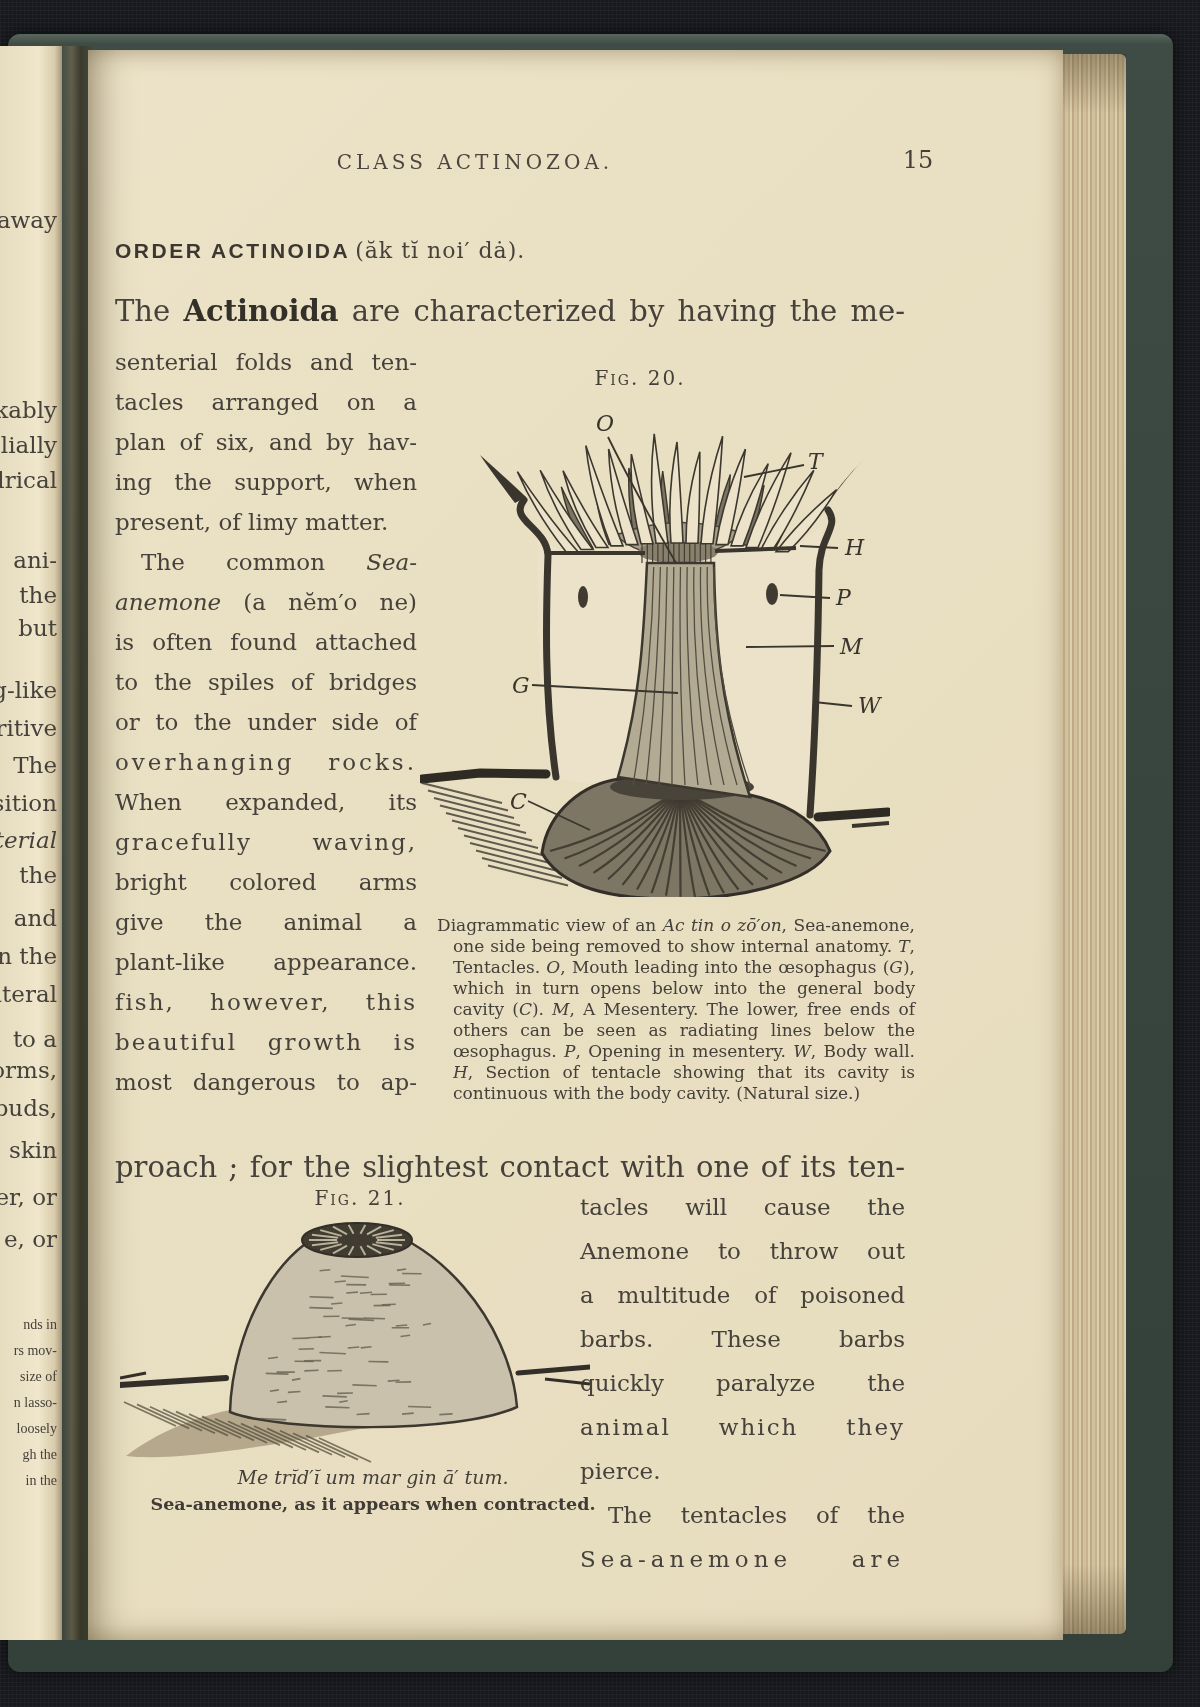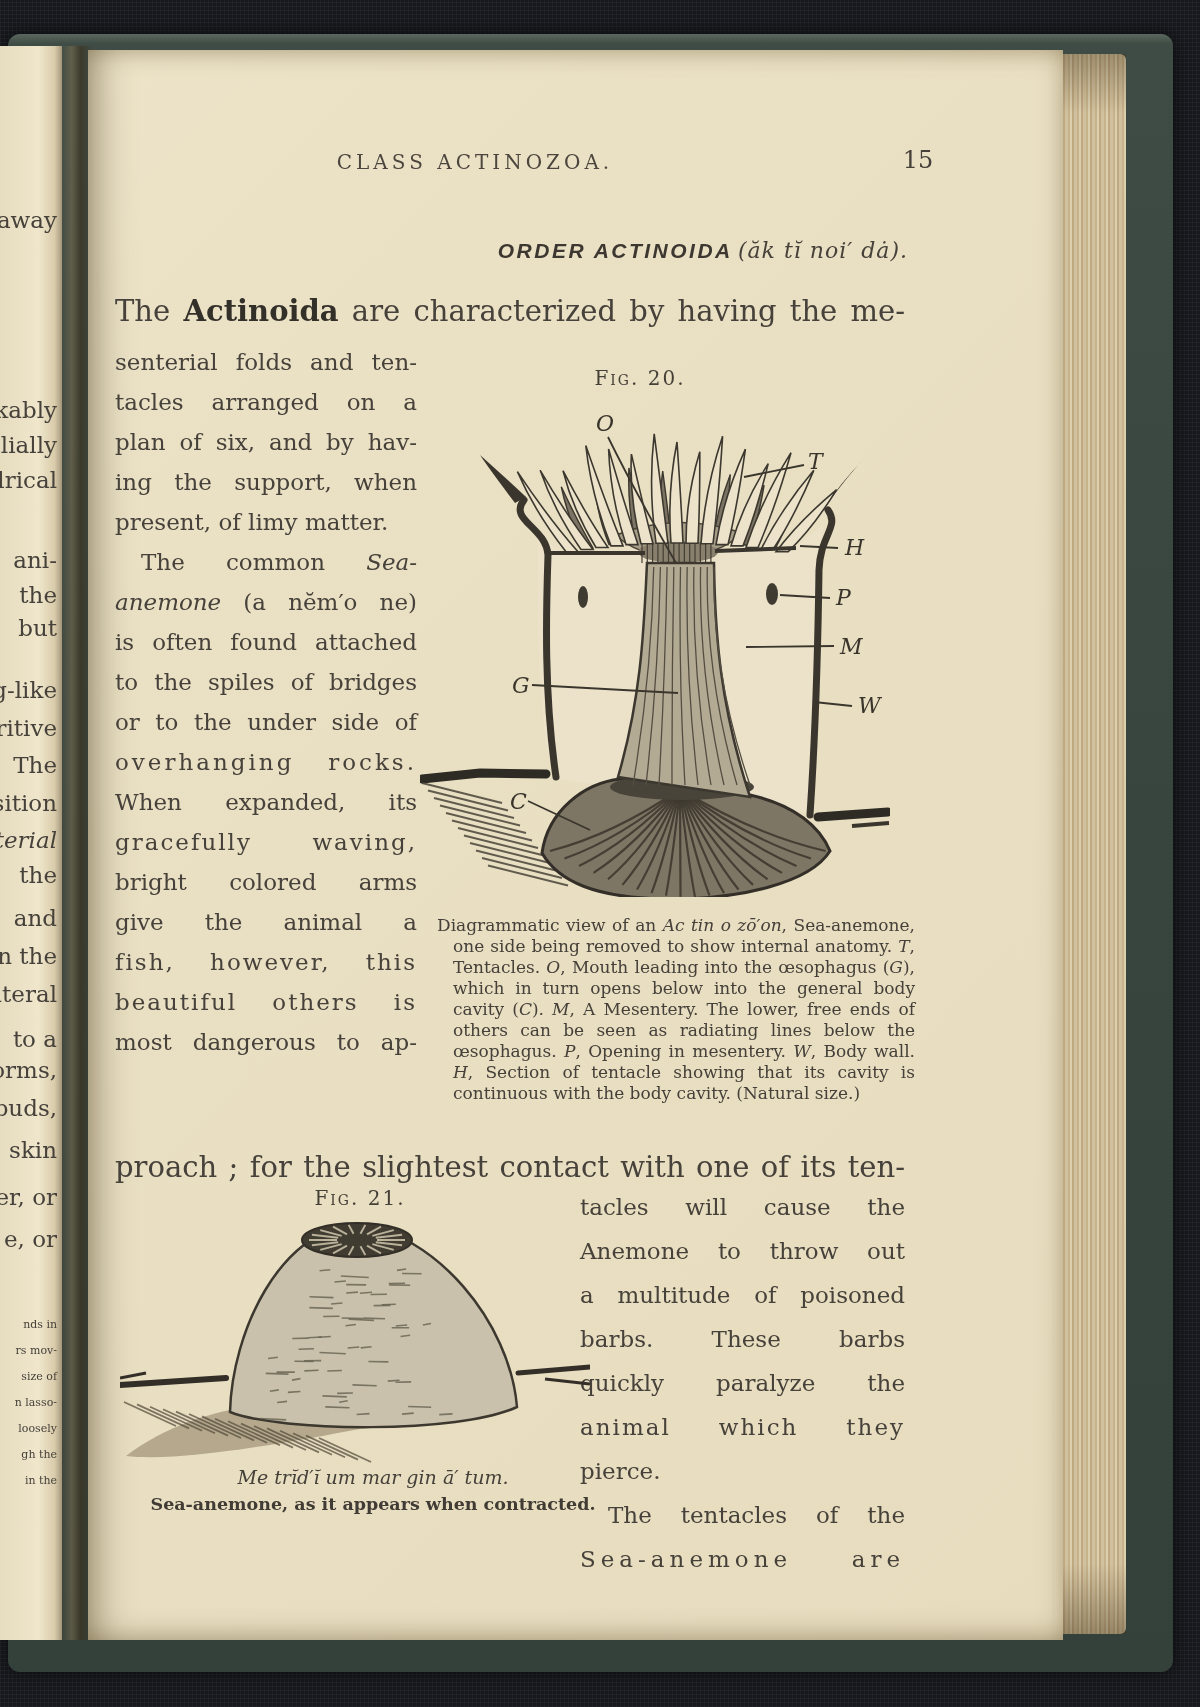--- a/index.html
+++ b/index.html
@@ -26,40 +26,40 @@
     border-radius:0 6px 6px 0;
   }
   .stack:after{content:"";position:absolute;inset:0;
     background:linear-gradient(180deg,rgba(60,45,20,.35),rgba(0,0,0,0) 60px,rgba(0,0,0,0) calc(100% - 70px),rgba(60,45,20,.4));}
   .facing{
     position:absolute;left:0;top:46px;width:62px;height:1594px;overflow:hidden;
     background:linear-gradient(90deg,#e6dcc0,#efe6cb 62%,#d9ccab 88%,#a6987c);
     color:#46413a;
   }
   .facing .frag{position:absolute;right:5px;white-space:nowrap;font-size:23px;line-height:30px;}
-  .facing .frag.small{font-size:11px;}
+  .facing .frag.small{font-size:14px;font-family:Liberation Serif, serif;}
   .facing .frag.it{font-style:italic;}
   .gutter{
     position:absolute;left:60px;top:46px;width:34px;height:1594px;
     background:linear-gradient(90deg,rgba(80,68,45,.0),rgba(124,110,80,.55) 35%,rgba(60,50,30,.65) 60%,rgba(0,0,0,0) 100%);
   }
   .page{
     position:absolute;left:88px;top:50px;width:975px;height:1590px;
     background:linear-gradient(135deg,#ece3c8,#e9dfc2 40%,#e7dcbe);
     box-shadow:
       inset 30px 0 34px -20px rgba(90,75,45,.5),
       inset -16px 0 26px -16px rgba(120,100,60,.38),
       inset 0 16px 26px -16px rgba(120,100,60,.42),
       inset 0 -20px 28px -18px rgba(110,95,60,.45);
     color:#46413a;
   }
   .abs{position:absolute;}
   .runhead{left:27px;top:100px;width:720px;text-align:center;font-size:20px;letter-spacing:4px;color:#4c463e;}
   .pagenum{left:800px;top:96px;width:60px;text-align:center;font-size:24px;}
-  .orderhead{left:27px;top:188px;width:793px;text-align:right;font-style:italic;}
+  .orderhead{left:27px;top:188px;width:793px;text-align:left;}
   .orderhead .ob{font-family:"Liberation Sans",sans-serif;font-weight:bold;font-size:21px;letter-spacing:2.5px;color:#3c3730;}
   .orderhead .op{font-size:22px;color:#46413a;letter-spacing:1px;}
   .lines .line{white-space:nowrap;overflow:visible;}
   .col-lines .line{height:40px;line-height:40px;font-size:23px;text-align:justify;}
   .fullline .line{height:42px;line-height:42px;font-size:29px;text-align:justify;}
   .line.j{text-align-last:justify;}
   .introwrap{left:27px;top:240px;width:790px;}
   .leftcol{left:27px;top:292px;width:302px;}
   .bridge{left:27px;top:1096px;width:790px;}
   .rightcol{left:492px;top:1135px;width:325px;}
@@ -140,22 +140,23 @@
       <div class="line j" style="padding-left: 26px;"><span>The common </span><em>Sea-</em></div>
       <div class="line j"><em>anemone</em><span> (a nĕm′o ne)</span></div>
       <div class="line j"><span>is often found attached</span></div>
       <div class="line j"><span>to the spiles of bridges</span></div>
       <div class="line j"><span>or to the under side of</span></div>
       <div class="line j" style="letter-spacing: 3px;"><span>overhanging rocks.</span></div>
       <div class="line j"><span>When expanded, its</span></div>
       <div class="line j" style="letter-spacing: 2px;"><span>gracefully waving,</span></div>
       <div class="line j"><span>bright colored arms</span></div>
       <div class="line j"><span>give the animal a</span></div>
+      <div class="line j"><span>plant-like appearance.</span></div>
       <div class="line j" style="letter-spacing: 2px;"><span>fish, however, this</span></div>
-      <div class="line j" style="letter-spacing: 2px;"><span>beautiful others is</span></div>
+      <div class="line j" style="letter-spacing: 2px;"><span>beautiful growth is</span></div>
       <div class="line j"><span>most dangerous to ap-</span></div>
     </div>
   <div class="abs bridge lines fullline">
       <div class="line j"><span>proach ; for the slightest contact with one of its ten-</span></div>
     </div>
   <div class="abs rightcol lines col-lines">
       <div class="line j"><span>tacles will cause the</span></div>
       <div class="line j"><span>Anemone to throw out</span></div>
       <div class="line j"><span>a multitude of poisoned</span></div>
       <div class="line j"><span>barbs. These barbs</span></div>

